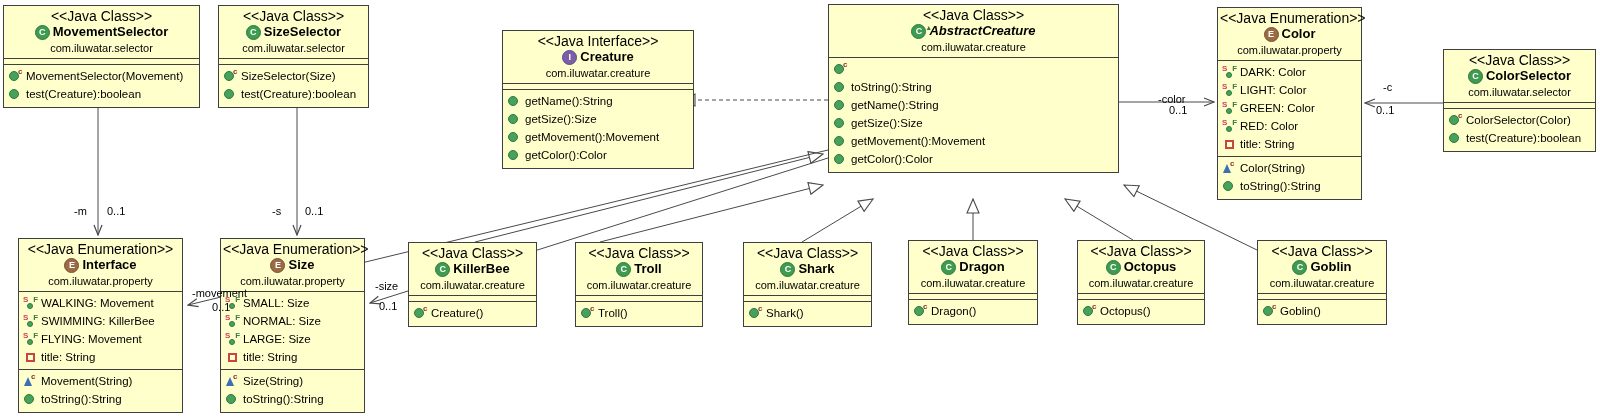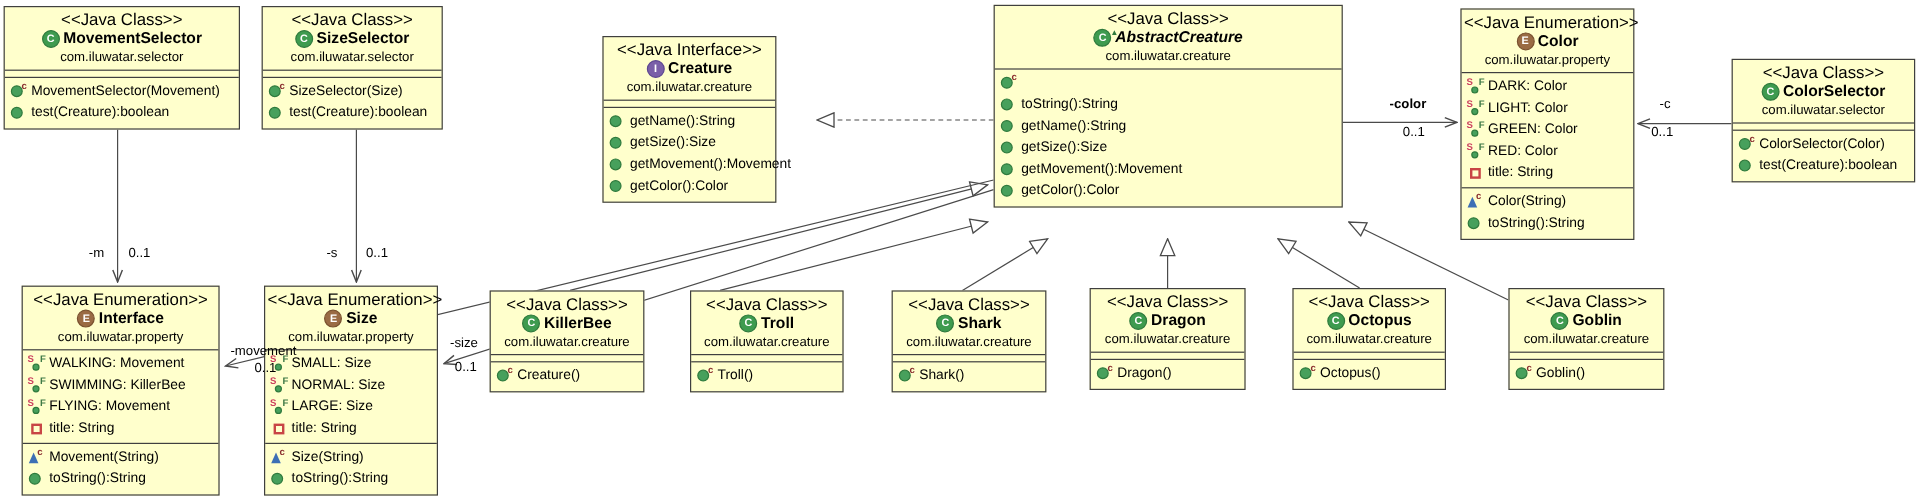--- a/index.html
+++ b/index.html
@@ -66,21 +66,21 @@
   </svg>
 
   <span class="elbl" style="left:74px;top:205px;">-m</span>
   <span class="elbl" style="left:107px;top:205px;">0..1</span>
   <span class="elbl" style="left:272px;top:205px;">-s</span>
   <span class="elbl" style="left:305px;top:205px;">0..1</span>
   <span class="elbl" style="left:192px;top:287px;">-movement</span>
   <span class="elbl" style="left:212px;top:301px;">0..1</span>
   <span class="elbl" style="left:375px;top:280px;">-size</span>
   <span class="elbl" style="left:379px;top:300px;">0..1</span>
-  <span class="elbl" style="left:1158px;top:81px;font-weight:bold;">-color</span>
+  <span class="elbl" style="left:1158px;top:93px;">-color</span>
   <span class="elbl" style="left:1169px;top:104px;">0..1</span>
   <span class="elbl" style="left:1383px;top:81px;">-c</span>
   <span class="elbl" style="left:1376px;top:104px;">0..1</span>
 
   <div class="box" style="left:3px;top:5px;width:197px;">
     <div class="tt">
       <div class="st">&lt;&lt;Java Class&gt;&gt;</div>
       <div class="nmline">
           <span class="hi green">
             <span>C</span>
@@ -129,21 +129,21 @@
         </div>
       <div class="row">
           <span class="mi">
             <span class="dot"></span>
           </span>
           <span class="txt">test(Creature):boolean</span>
         </div>
     </div>
   </div>
 
-  <div class="box" style="left:502px;top:30px;width:145px;">
+  <div class="box" style="left:502px;top:30px;width:192px;">
     <div class="tt">
       <div class="st">&lt;&lt;Java Interface&gt;&gt;</div>
       <div class="nmline">
           <span class="hi purple">
             <span>I</span>
           </span>
           <span>Creature</span>
         </div>
       <div class="pk">com.iluwatar.creature</div>
     </div>

